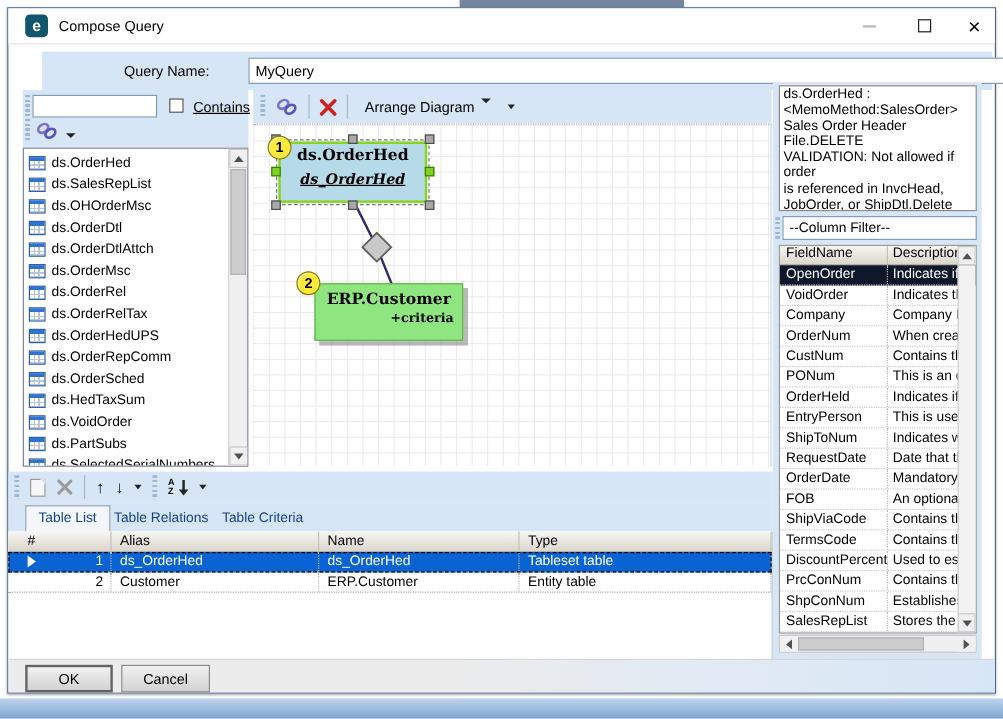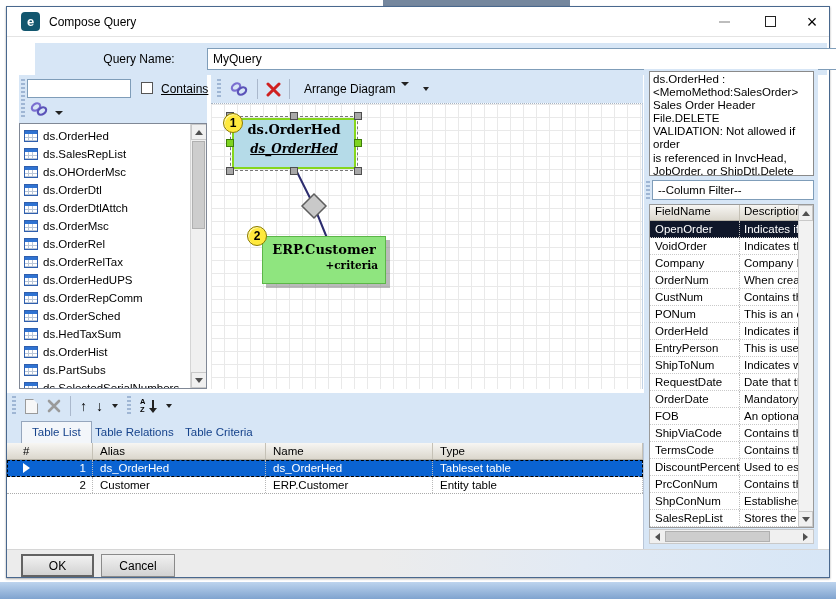--- a/index.html
+++ b/index.html
@@ -213,21 +213,21 @@
     <div class="lp-item">
         <span class="tbl-icon"></span>
         <span>ds.OrderSched</span>
       </div>
     <div class="lp-item">
         <span class="tbl-icon"></span>
         <span>ds.HedTaxSum</span>
       </div>
     <div class="lp-item">
         <span class="tbl-icon"></span>
-        <span>ds.OrderHist</span>
+        <span>ds.VoidOrder</span>
       </div>
     <div class="lp-item">
         <span class="tbl-icon"></span>
         <span>ds.PartSubs</span>
       </div>
     <div class="lp-item">
         <span class="tbl-icon"></span>
         <span>ds.SelectedSerialNumbers</span>
       </div>
     <div class="abs scrollbar-v">

